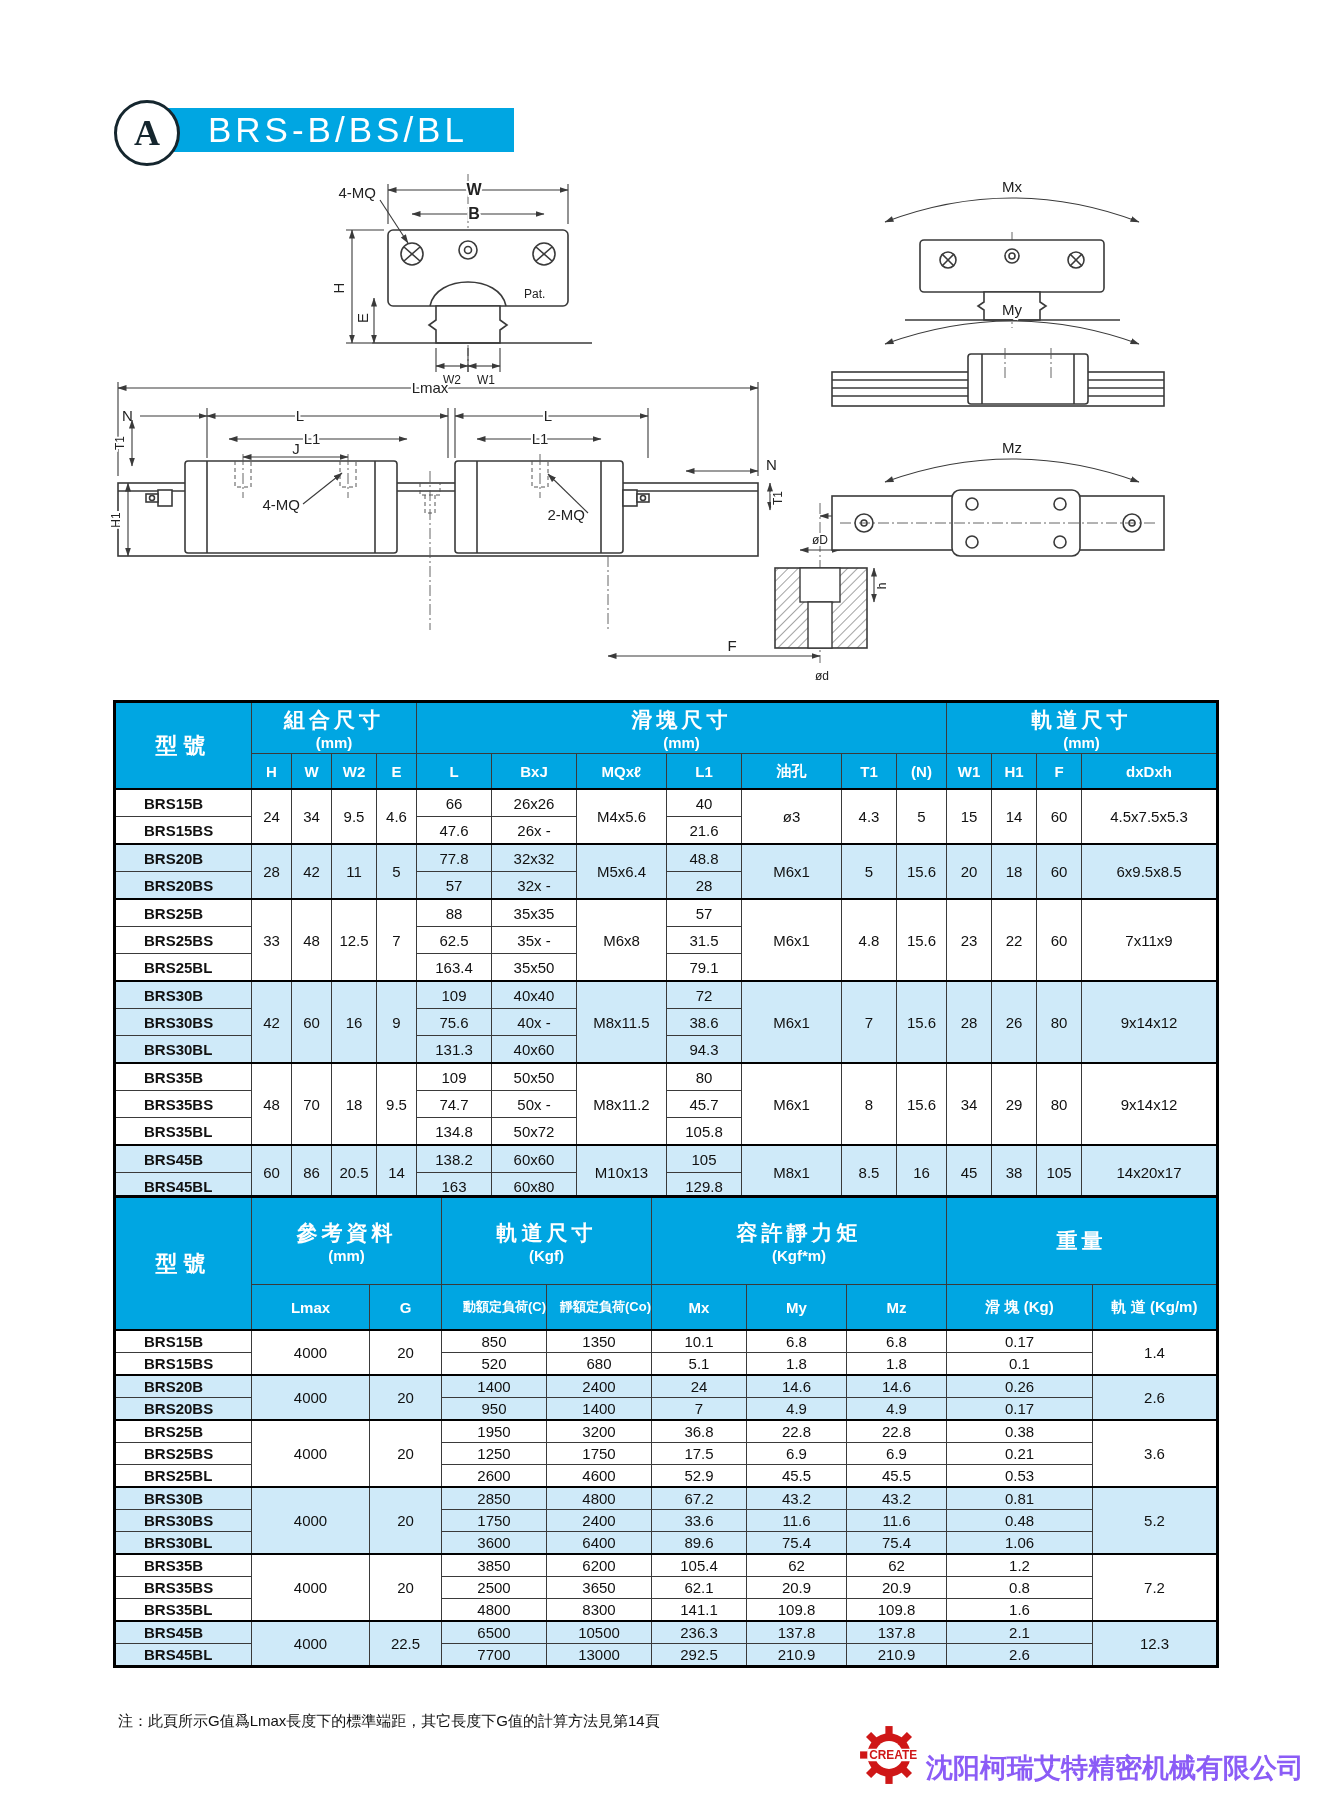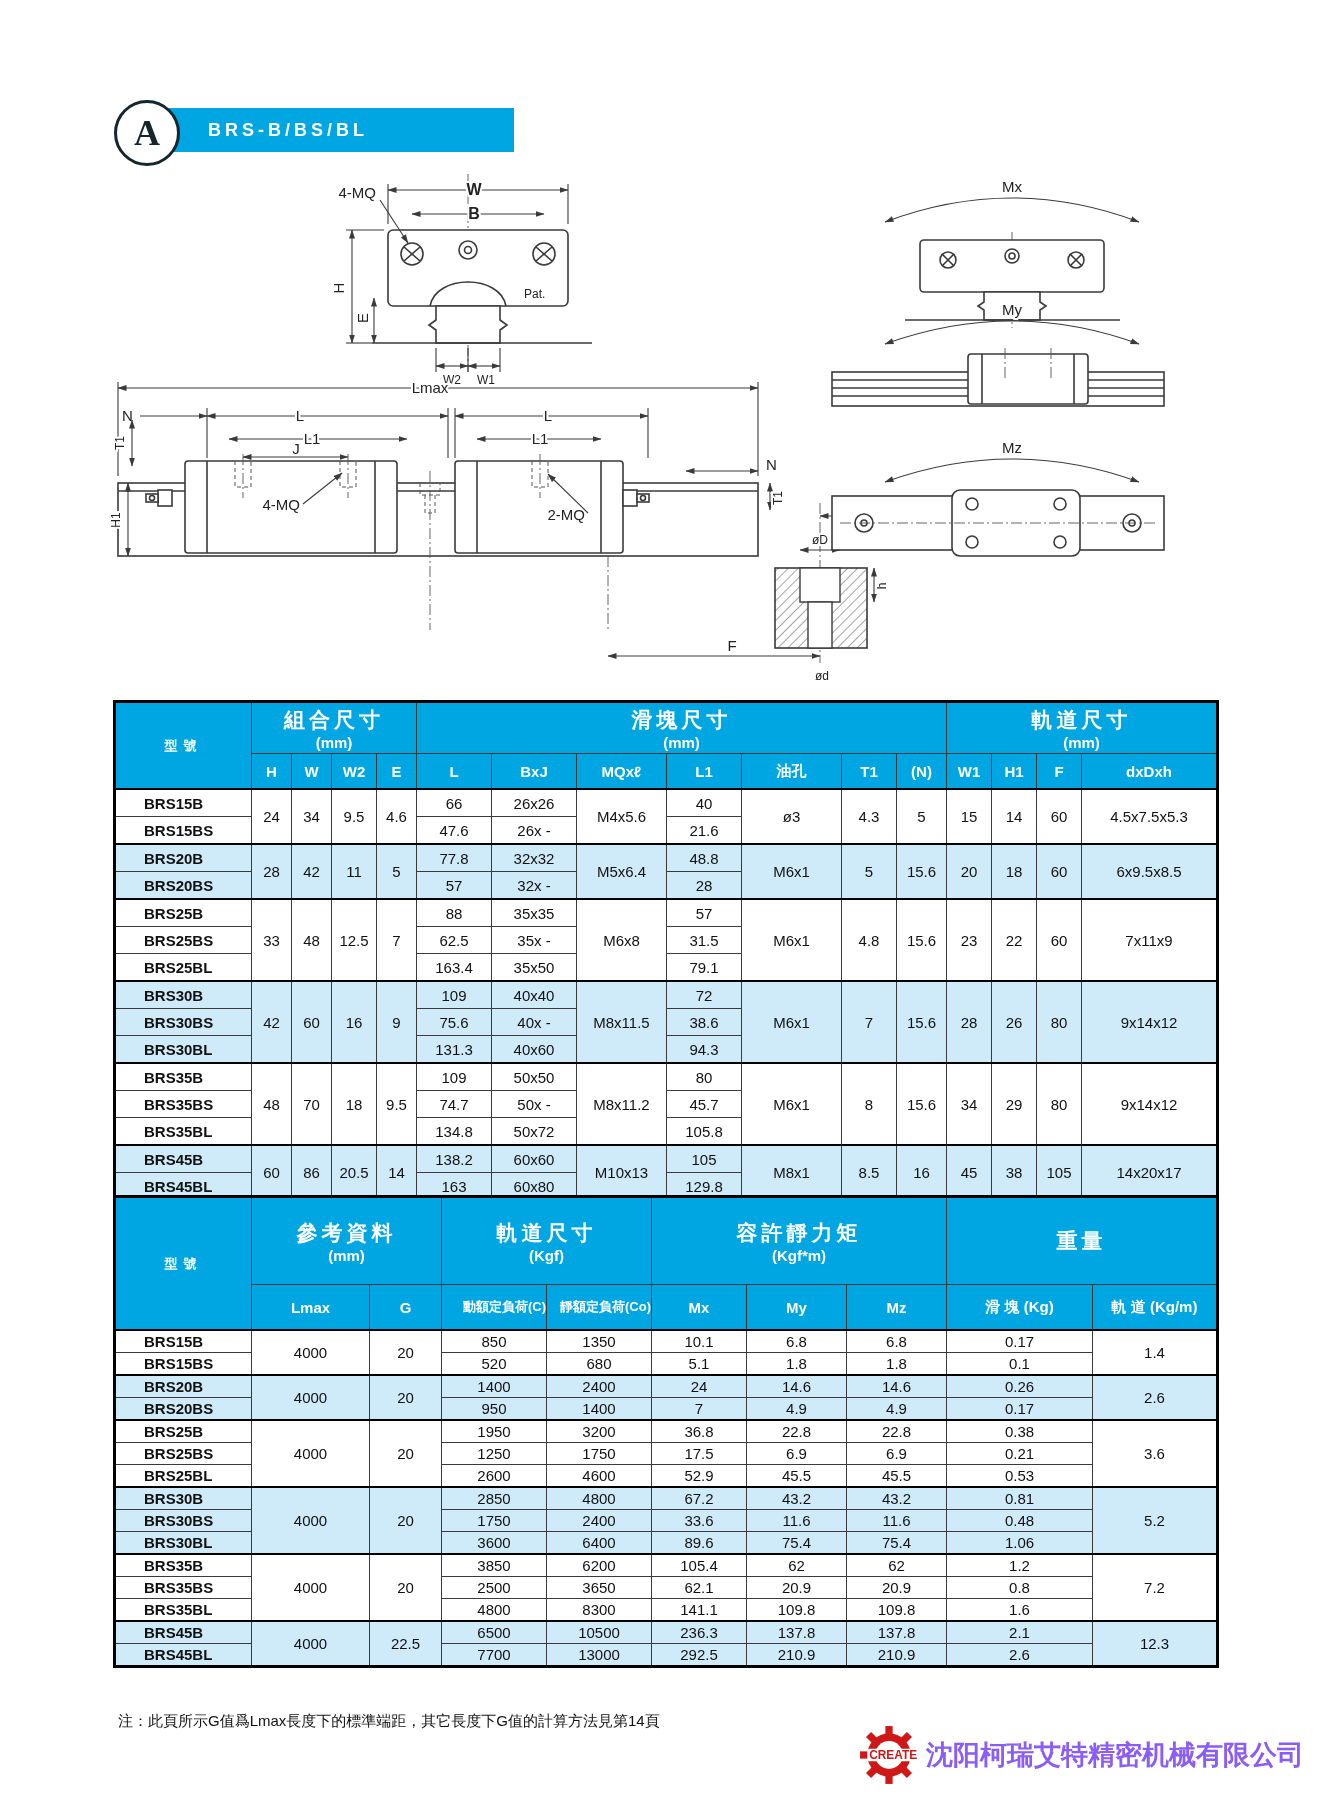--- a/index.html
+++ b/index.html
@@ -1,21 +1,21 @@
 <!DOCTYPE html>
 <html><head>
 <meta charset="utf-8">
 <style>
   html,body{margin:0;padding:0;background:#f2f2f2;}
   .page{position:relative;width:1329px;height:1795px;background:#fff;margin:0 auto;
         font-family:"Liberation Sans","DejaVu Sans",sans-serif;overflow:hidden;}
 
   
   .banner{position:absolute;left:130px;top:108px;width:384px;height:44px;background:#00a6e2;}
-  .banner-title{color:#fff;font-weight:bold;font-size:18px;letter-spacing:4px;line-height:44px;padding-left:78px;}
+  .banner-title{color:#fff;font-weight:normal;font-size:35px;letter-spacing:4px;line-height:44px;padding-left:78px;}
   .logo{position:absolute;left:114px;top:100px;width:60px;height:60px;border:3px solid #15262e;border-radius:50%;
         background:#fff;z-index:2;display:flex;align-items:center;justify-content:center;}
   .logo-letter{font-family:"Liberation Serif","DejaVu Serif",serif;font-weight:bold;font-size:36px;color:#15262e;}
 
   
   .drawings{position:absolute;left:0;top:158px;width:1329px;height:542px;}
   .ln{fill:none;stroke:#3a3a3a;stroke-width:1.6;}
   .lnf{fill:#fff;stroke:#3a3a3a;stroke-width:1.6;}
   .dim{stroke:#3a3a3a;stroke-width:1.1;fill:none;}
   .cl{stroke:#555;stroke-width:0.9;stroke-dasharray:11 3 2 3;fill:none;}
@@ -36,25 +36,25 @@
   .tbl1 .tier1 th{height:50px;}
   .tbl1 .tier2 th{height:34px;font-size:15px;}
   .tbl2 .tier1 th{height:86px;}
   .tbl2 .tier2 th{height:44px;font-size:15px;}
   .tbl2 .tier2 th.small{font-size:13px;text-align:right;}
   .tbl1 tbody td{height:26px;font-size:15px;color:#111;}
   .tbl2 tbody td{height:21px;font-size:15px;color:#111;}
   .tbl td.model{text-align:left;padding-left:28px;font-weight:bold;font-size:15px;}
   .tbl tr.blue td{background:#cfeaf9;}
   .tbl tr.gs td{border-top:2.5px solid #000;}
-  .tbl th.modelh{font-size:13px;letter-spacing:6px;}
+  .tbl th.modelh{font-size:22px;letter-spacing:6px;}
 
   
   .note{position:absolute;left:118px;top:1712px;font-size:15px;color:#111;text-align:right;}
-  .company{position:absolute;left:858px;top:1724px;display:flex;align-items:center;gap:6px;}
+  .company{position:absolute;left:858px;top:1724px;display:flex;align-items:flex-end;gap:6px;}
   .company-name{font-size:27px;font-weight:bold;color:#8b5cf6;white-space:nowrap;}
 </style>
 </head>
 <body>
 
 <div class="page">
 
   <div class="logo">
     <span class="logo-letter">A</span>
   </div>

